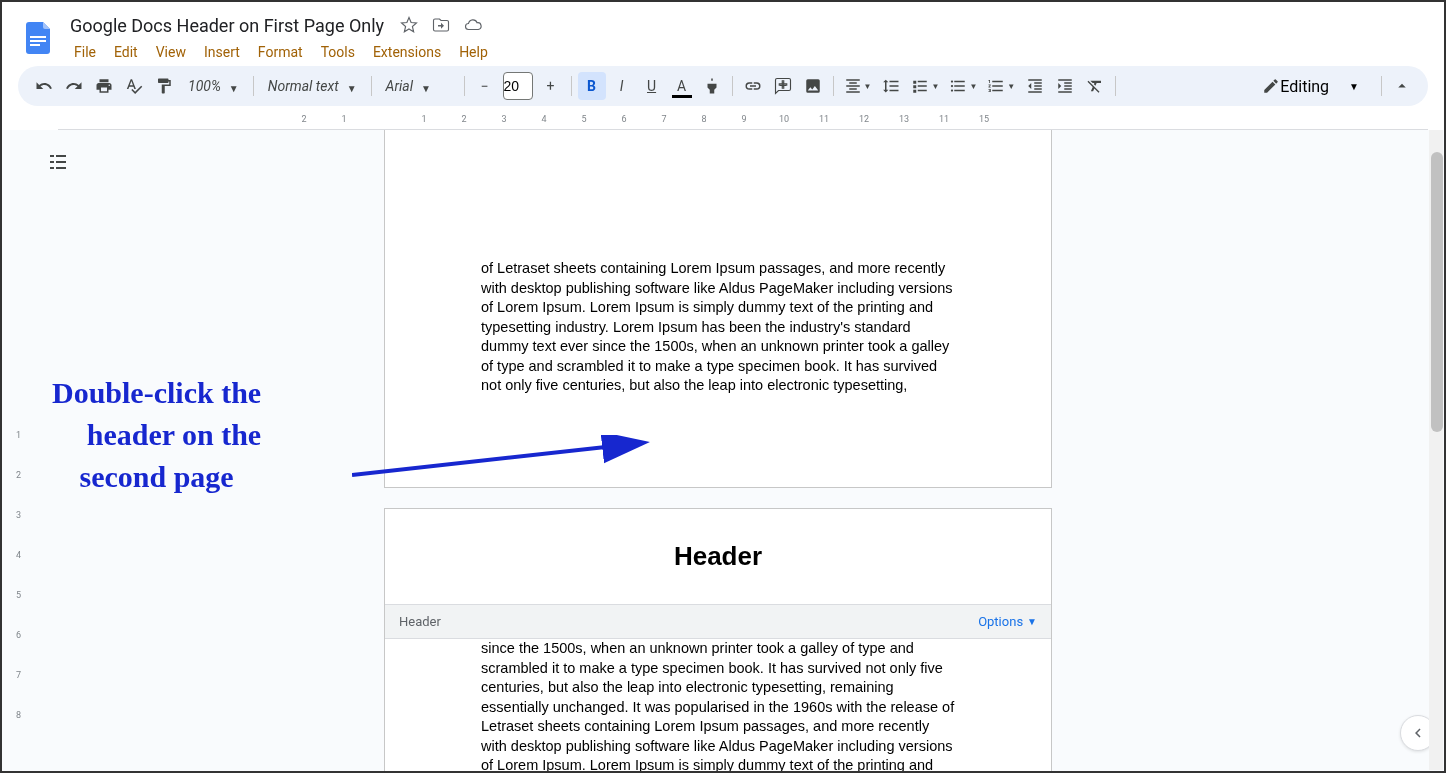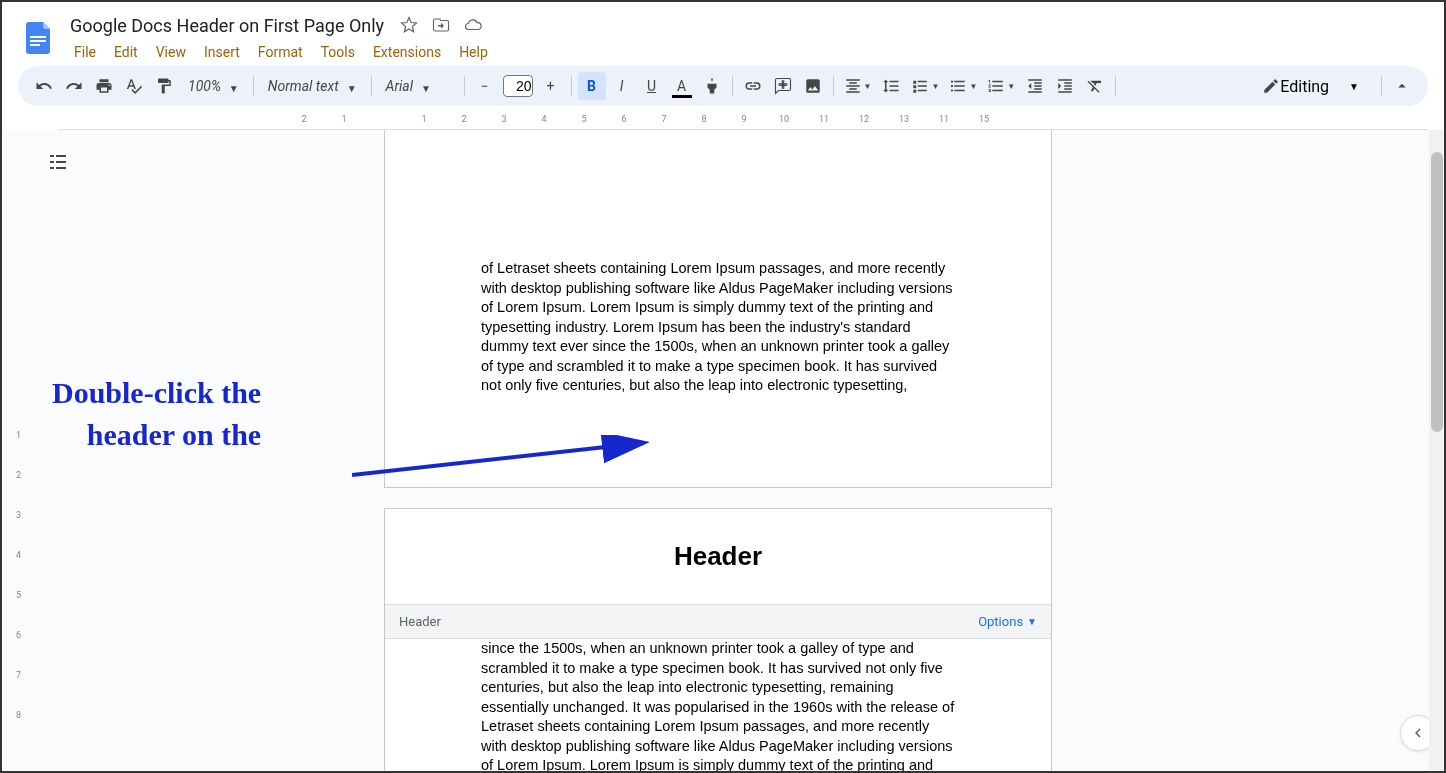--- a/index.html
+++ b/index.html
@@ -24,21 +24,21 @@
 
 
 .toolbar-wrap { padding: 0 16px 8px 16px; }
 .toolbar { background: #edf2fa; border-radius: 24px; height: 40px; display: flex; align-items: center; padding: 0 12px; gap: 2px; }
 .tb-btn { min-width: 28px; height: 28px; display: flex; align-items: center; justify-content: center; color: #444746; cursor: pointer; border-radius: 4px; padding: 0 4px; font-size: 14px; }
 .tb-btn.active { background: #d3e3fd; color: #0b57d0; }
 .tb-sep { width: 1px; height: 20px; background: #c7c7c7; margin: 0 4px; }
 .tb-dropdown { display: flex; align-items: flex-end; gap: 8px; padding: 0 8px; cursor: pointer; font-size: 14px; color: #444746; font-style: italic; }
 .tb-dropdown .dd-arrow { font-size: 10px; }
 .font-size-box { display: flex; align-items: center; }
-.font-size-input { width: 30px; height: 22px; border: 1px solid #747775; border-radius: 4px; text-align: right; font-size: 14px; margin: 0 4px; }
+.font-size-input { width: 30px; height: 28px; border: 1px solid #747775; border-radius: 4px; text-align: left; font-size: 14px; margin: 0 4px; }
 .editing-btn { display: flex; align-items: center; padding: 0 16px; background: transparent; border-radius: 4px; cursor: pointer; margin-left: auto; }
 .editing-btn .pencil { color: #444746; }
 .tb-btn svg, .icon-btn svg { width: 18px; height: 18px; fill: currentColor; }
 .text-color-btn { position: relative; }
 .text-color-btn::after { content:''; position:absolute; bottom:2px; left:4px; right:4px; height:3px; background:#000; }
 
 
 .ruler { height: 16px; background: #fff; position: relative; margin-left: 56px; margin-right: 16px; font-size: 9px; color: #80868b; border-bottom: 1px solid #dadce0; overflow: hidden; }
 .ruler-inner { position: absolute; left: 326px; display: flex; }
 .ruler-num { position: absolute; top: 0; transform: translateX(-50%); }
@@ -317,20 +317,21 @@
             <span style="font-size:10px">▼</span>
           </span>
       </div>
       <div class="body-text">since the 1500s, when an unknown printer took a galley of type and scrambled it to make a type specimen book. It has survived not only five centuries, but also the leap into electronic typesetting, remaining essentially unchanged. It was popularised in the 1960s with the release of Letraset sheets containing Lorem Ipsum passages, and more recently with desktop publishing software like Aldus PageMaker including versions of Lorem Ipsum. Lorem Ipsum is simply dummy text of the printing and typesetting industry. Lorem Ipsum has been the industry's standard dummy text ever since the 1500s, when an unknown printer took a galley of type and scrambled it to make a type specimen book. It has survived not only five centuries, but also the leap into electronic typesetting, remaining essentially unchanged. It was popularised in the 1960s with the release of Letraset sheets containing Lorem Ipsum passages, and</div>
     </div>
   </div>
 
   <div class="annotation">
     <div>Double-click the</div>
     <div style="text-align:right">header on the</div>
+    <div style="text-align:center">second page</div>
   </div>
   <svg class="arrow" width="310" height="60">
     <defs>
         <marker id="ah" markerWidth="12" markerHeight="12" refX="10" refY="4" orient="auto">
           <path d="M0,0 L12,4 L0,8 z" fill="#1727cf"></path>
         </marker>
       </defs>
     <line x1="0" y1="40" x2="290" y2="8" stroke="#1727cf" stroke-width="4" marker-end="url(#ah)"></line>
   </svg>
 

